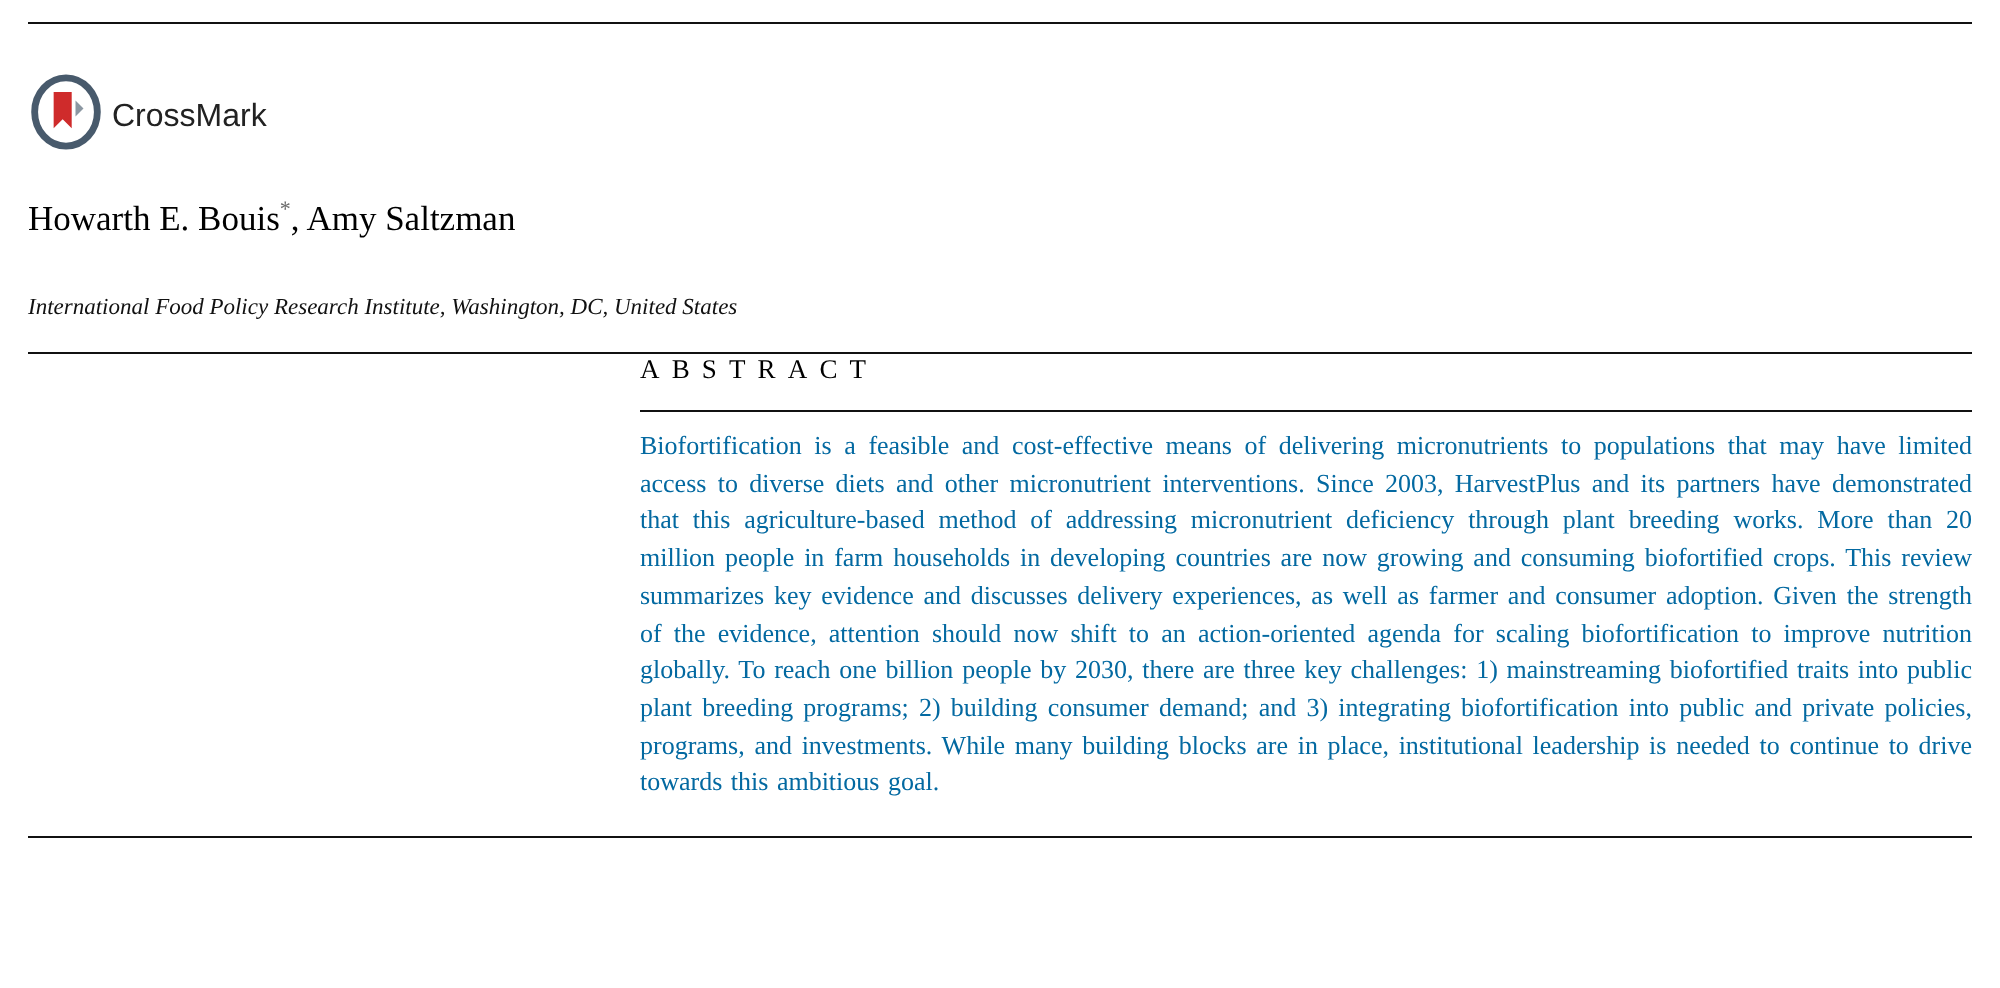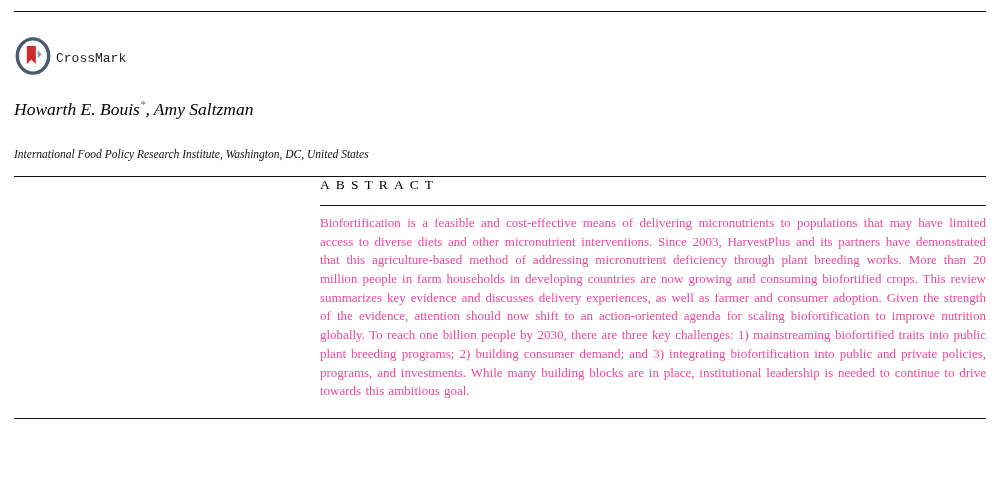--- a/index.html
+++ b/index.html
@@ -39,29 +39,28 @@
   .crossmark {
     display: flex;
     align-items: center;
     gap: 4px;
     margin-top: 6px;
     margin-right: 6px;
     cursor: pointer;
     flex: 0 0 auto;
   }
   .cm-text {
-    font-family: Liberation Mono, monospace;
-    font-size: 13px;
+    font-family: Liberation Sans, sans-serif;
+    font-size: 16px;
     color: #222222;
   }
   .authors {
     margin-top: 18px;
     font-size: 17.5px;
     color: #000000;
-    font-style: italic;
   }
   .authors sup.marker {
     font-size: 11px;
     color: #6b6b6b;
     cursor: pointer;
   }
   .affiliation {
     margin-top: 28px;
     font-style: italic;
     font-size: 11.5px;
@@ -75,21 +74,21 @@
     font-size: 13.5px;
     letter-spacing: 0.45em;
     color: #000000;
   }
   .abstract-rule { margin-top: 12px; border-top-width: 1px; }
   .abstract-text {
     margin-top: 8px;
     font-size: 13px;
     line-height: 1.44;
     text-align: justify;
-    color: #ec4899;
+    color: #0369a1;
     word-spacing: 1px;
   }
   .bottom-rule { margin-top: 17px; }
 </style>
 </head>
 <body>
 
 <div class="page">
 
   <hr class="rule top-rule">

